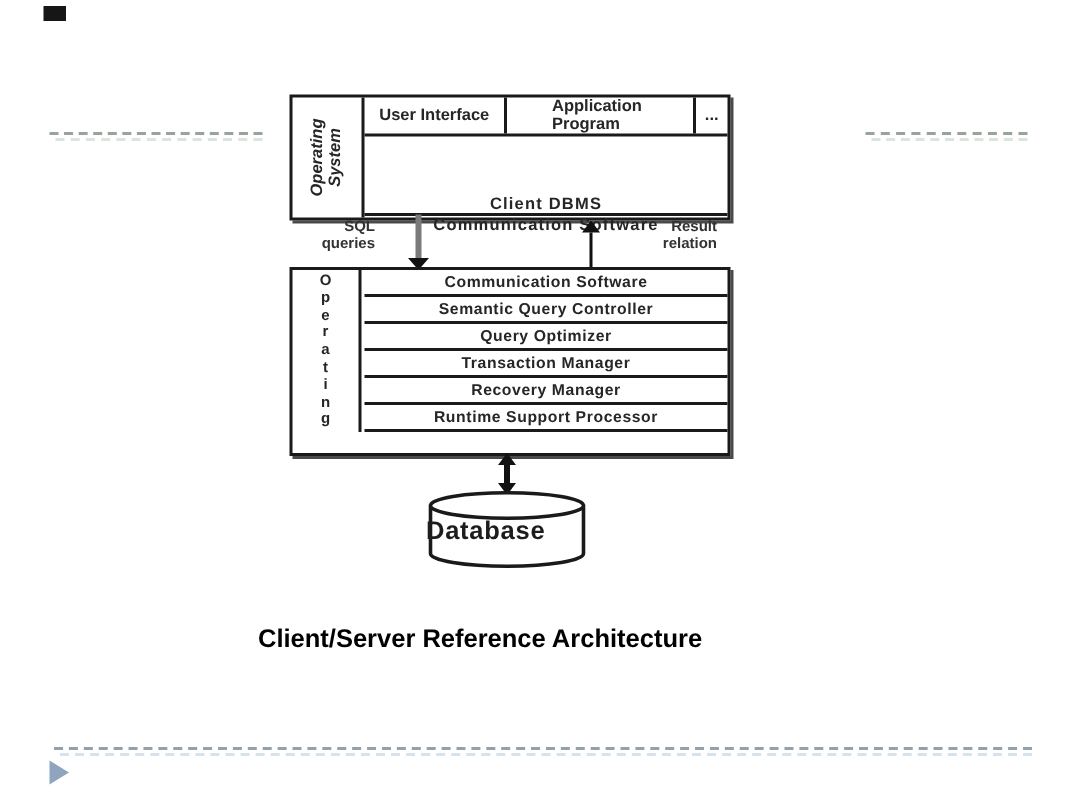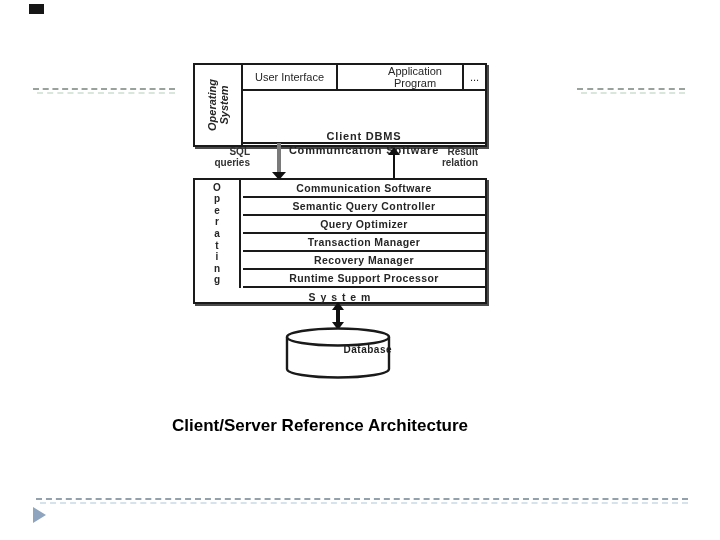--- a/index.html
+++ b/index.html
@@ -24,22 +24,22 @@
           border-left:13px solid #8fa5bf;border-top:8px solid transparent;border-bottom:8px solid transparent;}
 
   
   .client-box{position:absolute;left:193px;top:63px;width:290px;height:80px;
               border:2px solid #1a1a1a;box-shadow:2px 2px 0 #4a4a4a;background:#fff;display:flex;}
   .os-col{width:46px;border-right:2px solid #1a1a1a;display:flex;align-items:center;justify-content:center;}
   .os-rot{transform:rotate(-90deg);white-space:nowrap;text-align:center;
           font-size:11px;line-height:12px;font-style:italic;font-weight:bold;color:#262626;}
   .cells-col{flex:1;display:flex;flex-direction:column;}
   .crow1{height:29px;border-bottom:2px solid #1a1a1a;display:flex;}
-  .crow1 .cell{display:flex;align-items:center;justify-content:center;text-align:center;
-               font-size:11px;line-height:12px;font-weight:normal;color:#262626;}
+  .crow1 .cell{display:flex;align-items:center;justify-content:center;
+               font-size:11px;line-height:12px;font-weight:bold;color:#262626;}
   .cell-ui{width:93px;border-right:2px solid #1a1a1a;}
   .cell-ap{width:94px;border-right:2px solid #1a1a1a;margin-left:30px;}
   .cell-dots{flex:1;}
   .crow2{height:23px;border-bottom:2px solid #1a1a1a;margin-top:39px;}
   .crow3{height:20px;}
   .crow2,.crow3{display:flex;align-items:center;justify-content:center;
                 font-size:11px;font-weight:bold;color:#262626;letter-spacing:0.8px;}
 
   
   .flow-label{position:absolute;text-align:right;font-size:10px;line-height:11px;
@@ -65,22 +65,22 @@
   .sys-row{position:absolute;left:0;right:0;bottom:0;height:10px;display:flex;align-items:center;justify-content:center;
            font-size:10.5px;font-weight:bold;color:#262626;letter-spacing:1px;}
 
   
   .dbarr-top{position:absolute;left:332px;top:302px;width:0;height:0;
              border-left:6px solid transparent;border-right:6px solid transparent;border-bottom:8px solid #111;}
   .dbarr-shaft{position:absolute;left:336px;top:309px;width:4px;height:14px;background:#111;}
   .dbarr-bottom{position:absolute;left:332px;top:322px;width:0;height:0;
                 border-left:6px solid transparent;border-right:6px solid transparent;border-top:8px solid #111;}
   .cyl-wrap{position:absolute;left:284px;top:327px;width:108px;height:52px;}
-  .cyl-label{position:absolute;left:0;top:17px;width:108px;text-align:right;
-             font-size:10px;font-weight:bold;color:#1d1d1d;letter-spacing:0.5px;}
+  .cyl-label{position:absolute;left:0;top:17px;width:108px;text-align:left;
+             font-size:17px;font-weight:bold;color:#1d1d1d;letter-spacing:0.5px;}
 
   
   .caption{position:absolute;left:172px;top:416px;font-size:17px;font-weight:bold;color:#000;}
 </style>
 </head>
 <body>
 
 <div class="slide">
 
   <div class="marker"></div>
@@ -138,21 +138,20 @@
       <span>g</span>
     </div>
     <div class="srv-rows">
       <div class="srow">Communication Software</div>
       <div class="srow">Semantic Query Controller</div>
       <div class="srow">Query Optimizer</div>
       <div class="srow">Transaction Manager</div>
       <div class="srow">Recovery Manager</div>
       <div class="srow">Runtime Support Processor</div>
     </div>
-    <div class="sys-row">S y s t e m</div>
   </div>
 
   <div class="dbarr-top"></div>
   <div class="dbarr-shaft"></div>
   <div class="dbarr-bottom"></div>
 
   <div class="cyl-wrap">
     <svg width="108" height="52" viewBox="0 0 108 52">
       <path d="M3,10 L3,42 A51,8.5 0 0 0 105,42 L105,10" fill="#ffffff" stroke="#1a1a1a" stroke-width="2.4"></path>
       <ellipse cx="54" cy="10" rx="51" ry="8.5" fill="#ffffff" stroke="#1a1a1a" stroke-width="2.4"></ellipse>

